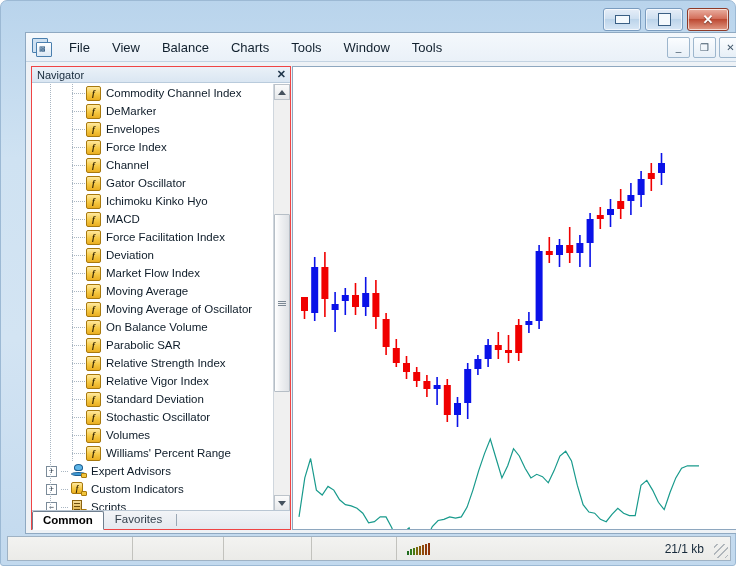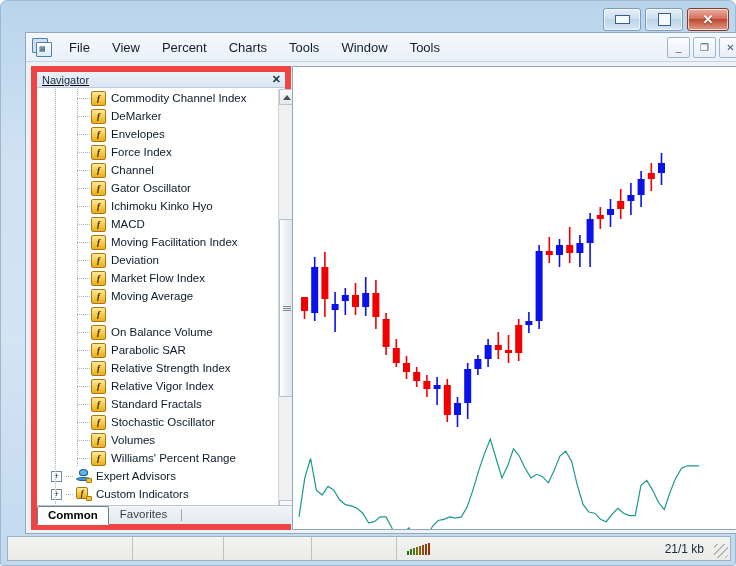--- a/index.html
+++ b/index.html
@@ -73,21 +73,21 @@
   .mdibtn{
     width:21px;height:19px;border:1px solid #9db6cd;border-radius:2px;
     background:linear-gradient(to bottom,#fbfdff,#e7eff7);
     display:flex;align-items:center;justify-content:center;
     font-size:10px;color:#43586b;cursor:default;
   }
 
   
   #navigator{
     position:absolute;left:5px;top:33px;width:260px;height:464px;
-    background:#ffffff;border:6px solid #ef4444;box-sizing:border-box;text-decoration:underline;
+    background:#ffffff;border:1px solid #ef4444;box-sizing:border-box;
   }
   #nav-header{
     height:16px;width:100%;
     background:linear-gradient(to bottom,#eaf1f8 0%,#dae6f2 100%);
     border-bottom:1px solid #b9cbdc;
     display:flex;align-items:center;position:relative;
     box-sizing:border-box;
   }
   #nav-title{font-size:11px;color:#16293a;padding-left:5px;}
   #nav-close{
@@ -253,21 +253,21 @@
 
     <div id="menubar">
       <div id="app-icon">
         <span class="sheet s1"></span>
         <span class="sheet s2">
             <span class="bars">▩</span>
           </span>
       </div>
       <div class="menu-item">File</div>
       <div class="menu-item">View</div>
-      <div class="menu-item">Percent</div>
+      <div class="menu-item">Balance</div>
       <div class="menu-item">Charts</div>
       <div class="menu-item">Tools</div>
       <div class="menu-item">Window</div>
       <div class="menu-item">Tools</div>
 
       <div id="mdi-buttons">
         <div class="mdibtn">_</div>
         <div class="mdibtn">❐</div>
         <div class="mdibtn">✕</div>
       </div>
@@ -353,21 +353,21 @@
               <span class="ico-fx">f</span>
               <span class="lbl">MACD</span>
             </div>
             <div class="tree-row">
               <div class="indent-guides">
                 <span class="vline" style="left: 18px;"></span>
                 <span class="vline" style="left: 40px;"></span>
                 <span class="hline" style="left: 40px;"></span>
               </div>
               <span class="ico-fx">f</span>
-              <span class="lbl">Moving Facilitation Index</span>
+              <span class="lbl">Force Facilitation Index</span>
             </div>
             <div class="tree-row">
               <div class="indent-guides">
                 <span class="vline" style="left: 18px;"></span>
                 <span class="vline" style="left: 40px;"></span>
                 <span class="hline" style="left: 40px;"></span>
               </div>
               <span class="ico-fx">f</span>
               <span class="lbl">Deviation</span>
             </div>
@@ -389,20 +389,21 @@
               <span class="ico-fx">f</span>
               <span class="lbl">Moving Average</span>
             </div>
             <div class="tree-row">
               <div class="indent-guides">
                 <span class="vline" style="left: 18px;"></span>
                 <span class="vline" style="left: 40px;"></span>
                 <span class="hline" style="left: 40px;"></span>
               </div>
               <span class="ico-fx">f</span>
+              <span class="lbl">Moving Average of Oscillator</span>
             </div>
             <div class="tree-row">
               <div class="indent-guides">
                 <span class="vline" style="left: 18px;"></span>
                 <span class="vline" style="left: 40px;"></span>
                 <span class="hline" style="left: 40px;"></span>
               </div>
               <span class="ico-fx">f</span>
               <span class="lbl">On Balance Volume</span>
             </div>
@@ -433,21 +434,21 @@
               <span class="ico-fx">f</span>
               <span class="lbl">Relative Vigor Index</span>
             </div>
             <div class="tree-row">
               <div class="indent-guides">
                 <span class="vline" style="left: 18px;"></span>
                 <span class="vline" style="left: 40px;"></span>
                 <span class="hline" style="left: 40px;"></span>
               </div>
               <span class="ico-fx">f</span>
-              <span class="lbl">Standard Fractals</span>
+              <span class="lbl">Standard Deviation</span>
             </div>
             <div class="tree-row">
               <div class="indent-guides">
                 <span class="vline" style="left: 18px;"></span>
                 <span class="vline" style="left: 40px;"></span>
                 <span class="hline" style="left: 40px;"></span>
               </div>
               <span class="ico-fx">f</span>
               <span class="lbl">Stochastic Oscillator</span>
             </div>

